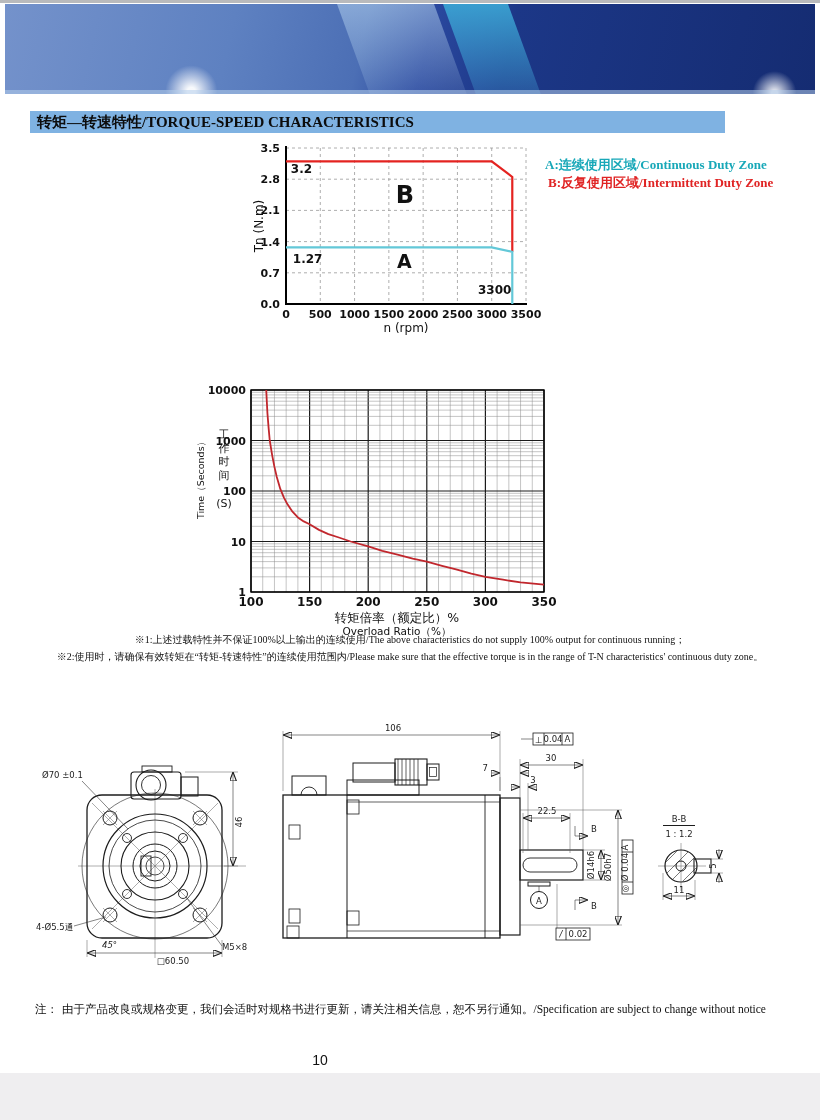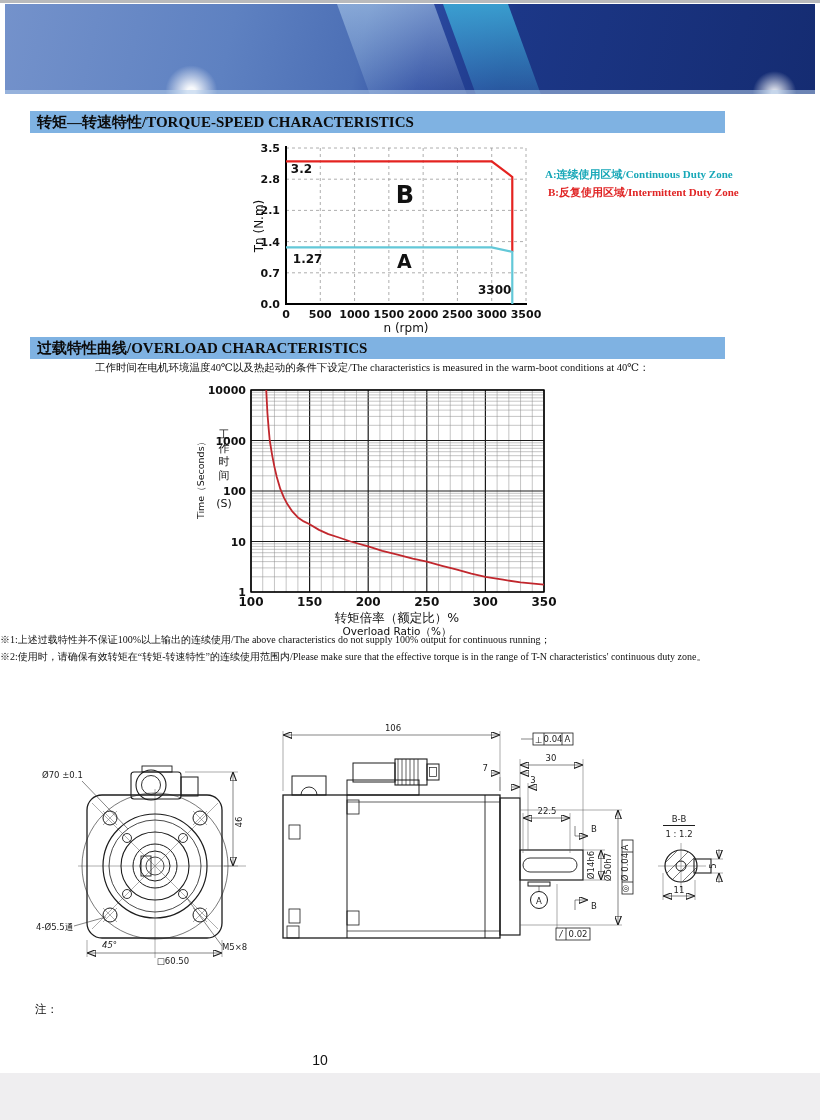--- a/index.html
+++ b/index.html
@@ -19,22 +19,22 @@
       background:linear-gradient(to bottom,rgba(60,170,215,.95),rgba(70,150,210,.25));
       transform:skewX(20deg);}
   .banner:after{content:"";position:absolute;left:0;bottom:0;width:100%;height:4px;
       background:rgba(180,205,235,.55);}
   
   .secbar{position:absolute;left:30px;width:695px;height:22px;background:#7fb2e2;
       color:#0c0c0c;font-weight:bold;font-size:15px;line-height:22px;padding-left:7px;
       box-sizing:border-box;white-space:nowrap;}
   
   .subtitle{position:absolute;left:95px;top:361px;font-size:10.5px;color:#111;white-space:nowrap;}
-  .cnote{position:absolute;left:0;width:820px;text-align:left;font-size:10px;color:#111;white-space:nowrap;}
-  .legend-line{position:absolute;font-size:11px;font-weight:bold;white-space:nowrap;margin-top:11px;}
+  .cnote{position:absolute;left:0;width:820px;text-align:center;font-size:10px;color:#111;white-space:nowrap;}
+  .legend-line{position:absolute;font-size:13px;font-weight:bold;white-space:nowrap;}
   .bn{position:absolute;font-size:11.5px;color:#111;white-space:nowrap;}
   .pagenum{position:absolute;left:300px;top:1052px;width:40px;text-align:center;
       font-size:14px;color:#111;font-family:"Liberation Sans","DejaVu Sans",sans-serif;}
   .footer-strip{position:absolute;left:0;top:1073px;width:820px;height:47px;background:#efeef0;}
   
   svg{position:absolute;overflow:visible;}
   svg text{font-family:"DejaVu Sans","Liberation Sans",sans-serif;fill:#111;}
   .dwg line,.dwg rect,.dwg circle,.dwg path,.dwg polyline{fill:none;stroke:#1c1c1c;}
   .dwg .thin{stroke:#6a6a6a;stroke-width:.55;}
   .dwg .dim{stroke:#333;stroke-width:.6;}
@@ -92,22 +92,20 @@
       <text x="33" y="88" text-anchor="middle" font-size="12" transform="rotate(-90 33 88)">Tn (N.m)</text>
       <text x="60.8" y="35.40571428571428" fill="#e42320" font-size="12" font-weight="bold">3.2</text>
       <text x="62.857142857142854" y="124.99428571428572" fill="#5fc4d4" font-size="12" font-weight="bold">1.27</text>
       <text x="165.71428571428572" y="64.82285714285715" fill="#e42320" font-size="24" font-weight="bold">B</text>
       <text x="167.0857142857143" y="130.34285714285716" fill="#63c8d8" font-size="19" font-weight="bold">A</text>
       <text x="248" y="156.1942857142857" fill="#111111" font-size="12" font-weight="bold">3300</text>
     </svg>
   <div class="legend-line" style="left: 545px; top: 156px; color: rgb(24, 168, 184);">A:连续使用区域/Continuous Duty Zone</div>
   <div class="legend-line" style="left: 548px; top: 174px; color: rgb(224, 36, 36); font-family: Liberation Serif, serif;">B:反复使用区域/Intermittent Duty Zone</div>
 
-  <div class="secbar" style="top:337px">过载特性曲线/OVERLOAD CHARACTERISTICS</div>
-  <div class="subtitle">工作时间在电机环境温度40℃以及热起动的条件下设定/The characteristics is measured in the warm-boot conditions at 40℃：</div>
   <svg id="chart2" style="left:180px;top:383px" width="400" height="256">
       <g>
         <line x1="82.72" y1="7" x2="82.72" y2="209" stroke="#8a8a8a" stroke-width="0.5"></line>
         <line x1="94.44" y1="7" x2="94.44" y2="209" stroke="#8a8a8a" stroke-width="0.5"></line>
         <line x1="106.16" y1="7" x2="106.16" y2="209" stroke="#8a8a8a" stroke-width="0.5"></line>
         <line x1="117.88" y1="7" x2="117.88" y2="209" stroke="#8a8a8a" stroke-width="0.5"></line>
         <line x1="141.32" y1="7" x2="141.32" y2="209" stroke="#8a8a8a" stroke-width="0.5"></line>
         <line x1="153.04000000000002" y1="7" x2="153.04000000000002" y2="209" stroke="#8a8a8a" stroke-width="0.5"></line>
         <line x1="164.76" y1="7" x2="164.76" y2="209" stroke="#8a8a8a" stroke-width="0.5"></line>
         <line x1="176.48" y1="7" x2="176.48" y2="209" stroke="#8a8a8a" stroke-width="0.5"></line>
@@ -393,15 +391,16 @@
       <text x="686" y="171" transform="rotate(-90 686 171)" text-anchor="middle" font-size="8">5</text>
 
       <line class="ext" x1="633" y1="178" x2="633" y2="205"></line>
       <line class="ext" x1="665" y1="185" x2="665" y2="205"></line>
       <line class="dim" x1="633" y1="201" x2="665" y2="201" marker-start="url(#ar)" marker-end="url(#ar)"></line>
       <text x="649" y="198" text-anchor="middle">11</text>
     </g>
   </svg>
 
   <div class="bn" style="left:35px;top:1002px">注：</div>
+  <div class="bn" style="left:62px;top:1002px">由于产品改良或规格变更，我们会适时对规格书进行更新，请关注相关信息，恕不另行通知。/Specification are subject to change without notice</div>
   <div class="pagenum">10</div>
   <div class="footer-strip"></div>
 </div>
 
 </body></html>

